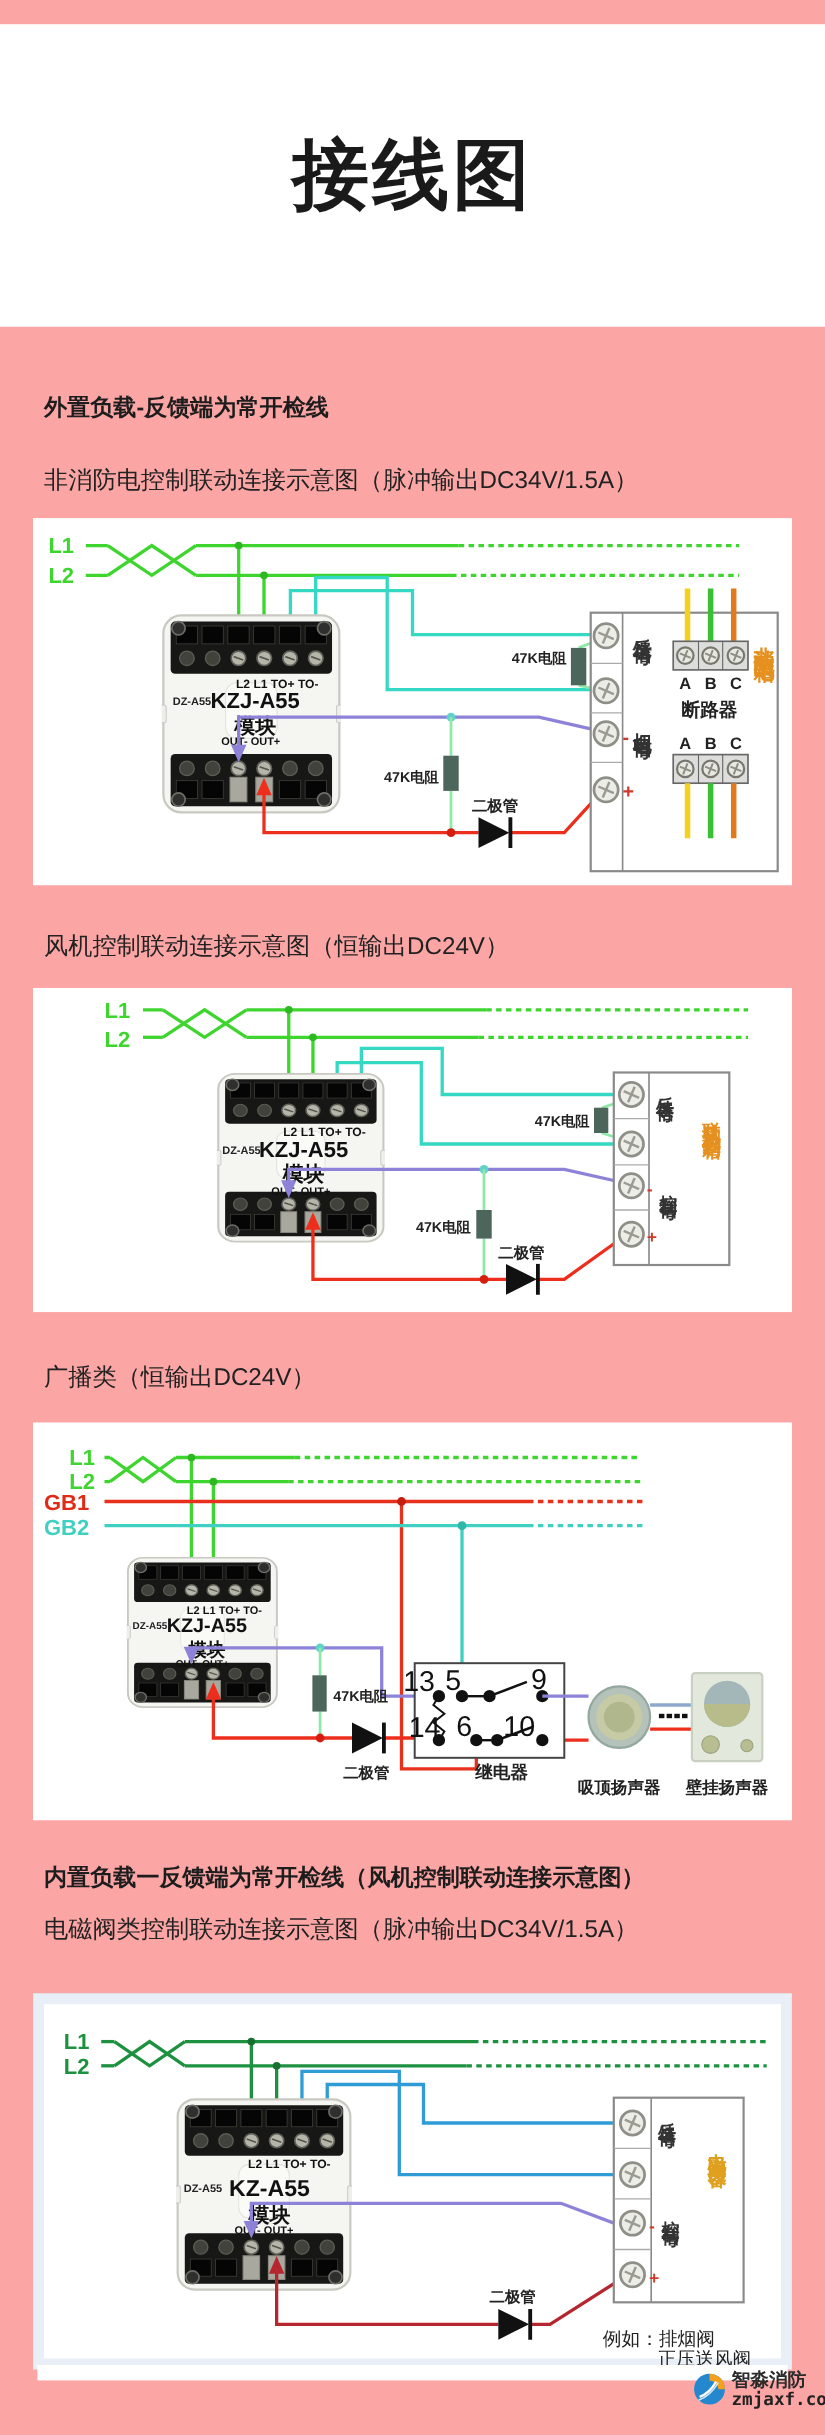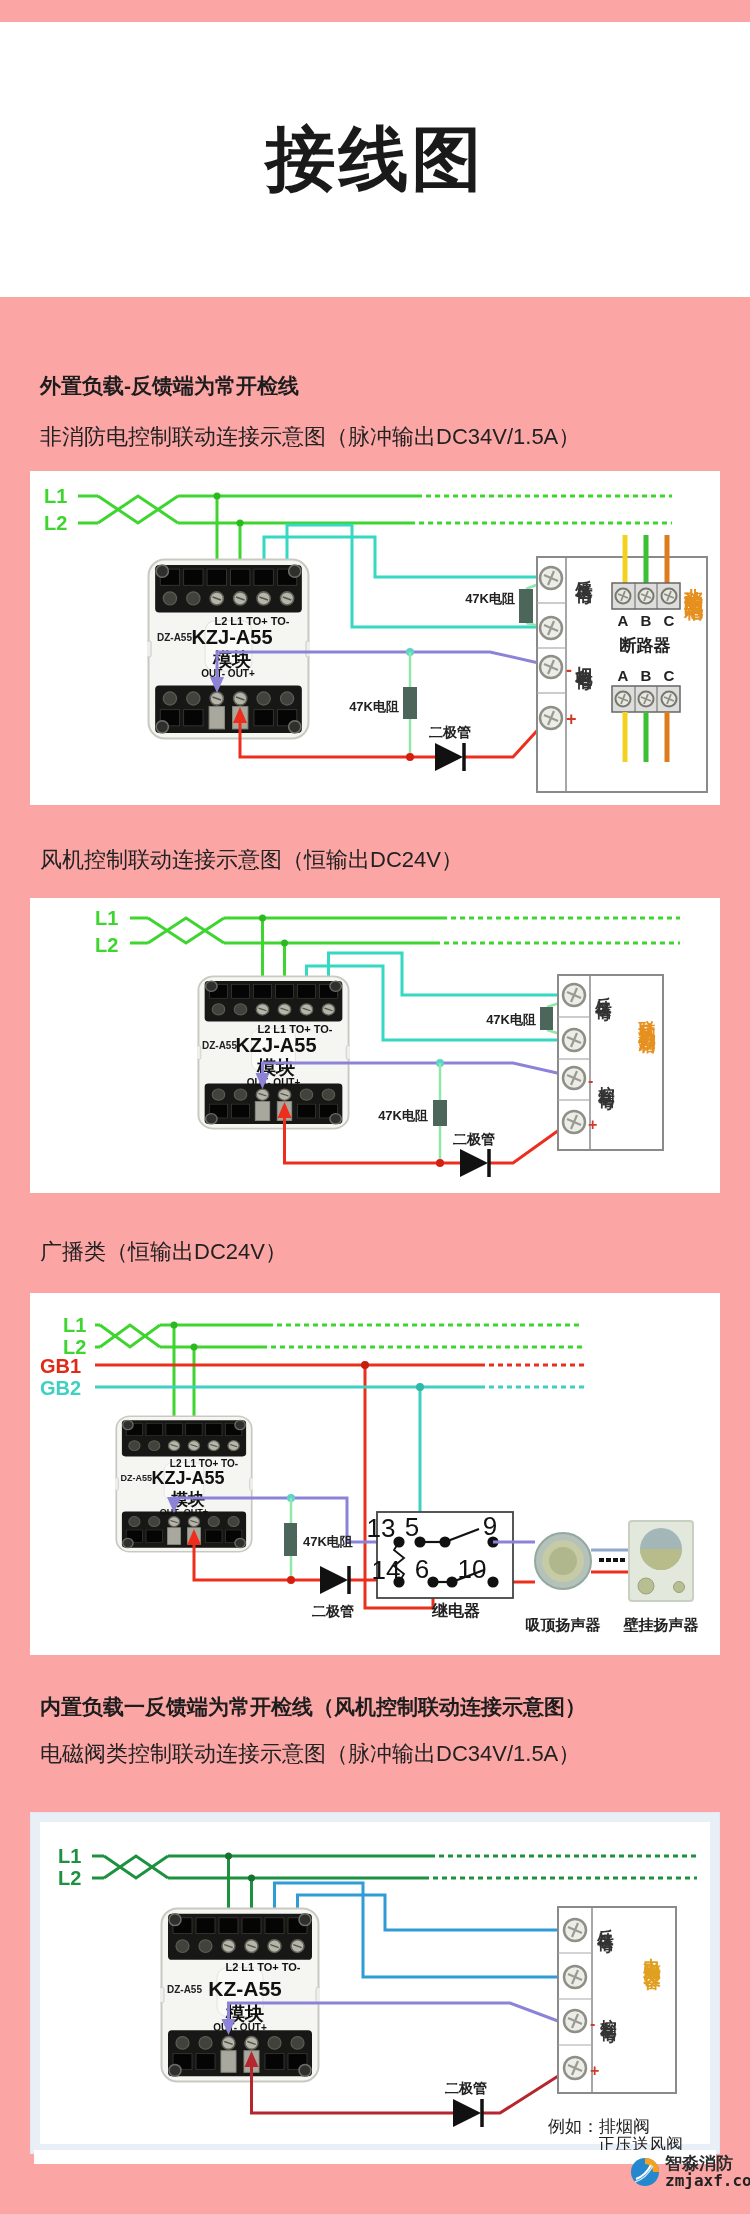--- a/index.html
+++ b/index.html
@@ -100,21 +100,21 @@
         <circle cx="15" cy="167" r="6" fill="#2f2f2d" stroke="#6e6e68" stroke-width="1.5"></circle>
         <circle cx="145" cy="167" r="6" fill="#2f2f2d" stroke="#6e6e68" stroke-width="1.5"></circle>
       </symbol>
     </defs>
   </svg>
 
   <div class="header">
     <div class="page-title">接线图</div>
   </div>
 
-  <div class="sec-heading" style="top:372px;text-align:right;">外置负载-反馈端为常开检线</div>
+  <div class="sec-heading" style="top:356px;text-align:right;">外置负载-反馈端为常开检线</div>
   <div class="sec-sub" style="top:422px;">非消防电控制联动连接示意图（脉冲输出DC34V/1.5A）</div>
 
   <svg style="left:30px;top:471px;" width="690" height="334" viewBox="30 471 690 334">
     <rect x="30" y="471" width="690" height="334" fill="#ffffff"></rect>
     <g stroke="#3ed52f" stroke-width="3" fill="none">
       <path d="M 78 496 H 98"></path>
       <polyline points="98,496 138,523 178,496"></polyline>
       <path d="M 78 523 H 98"></path>
       <polyline points="98,523 138,496 178,523"></polyline>
       <path d="M 178 496 H 417"></path>

